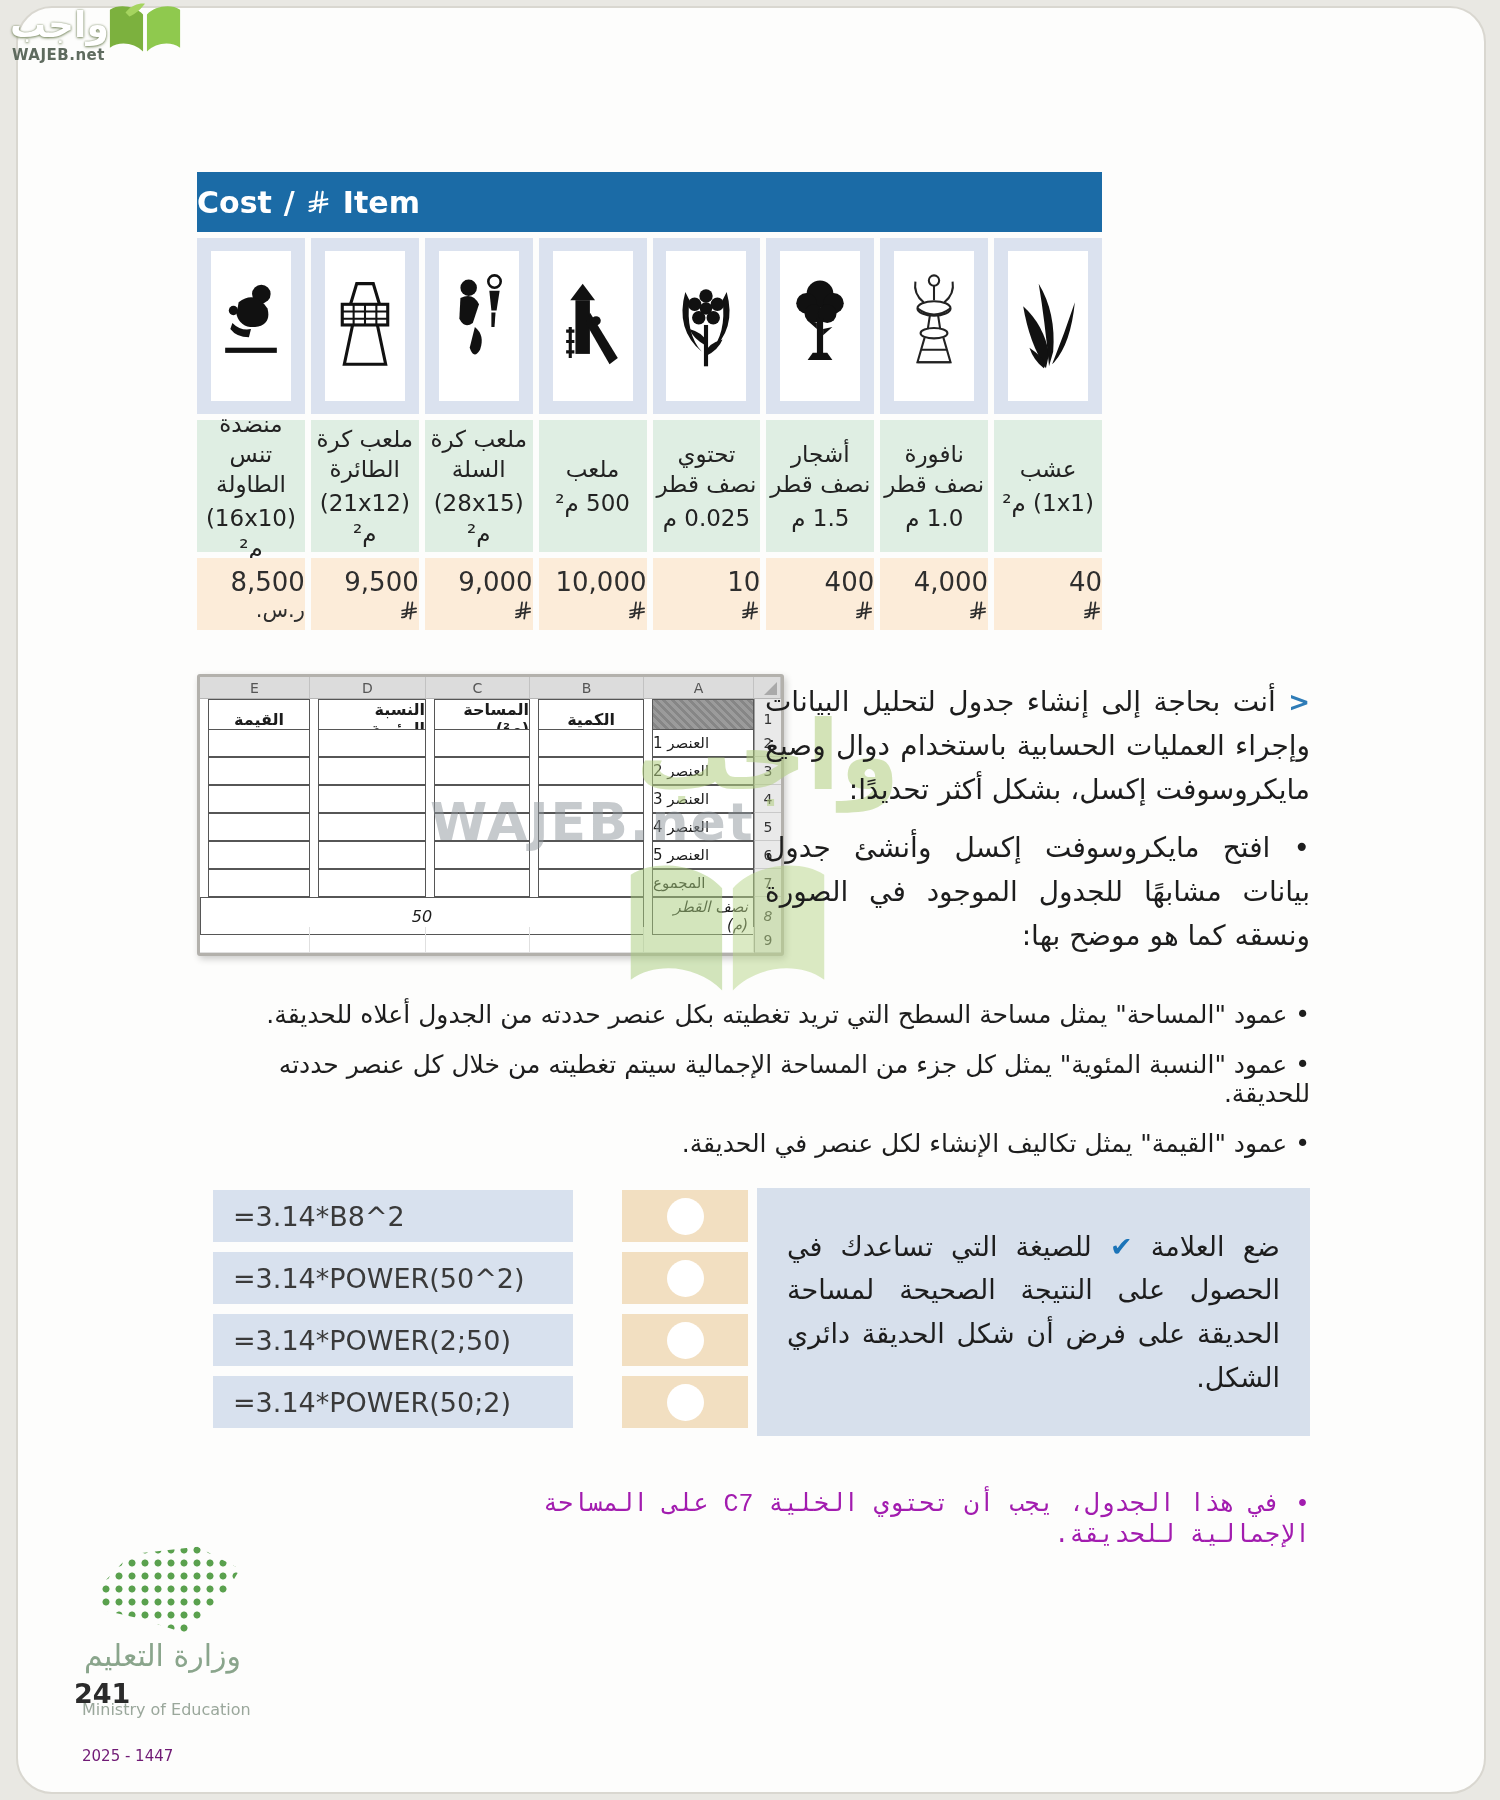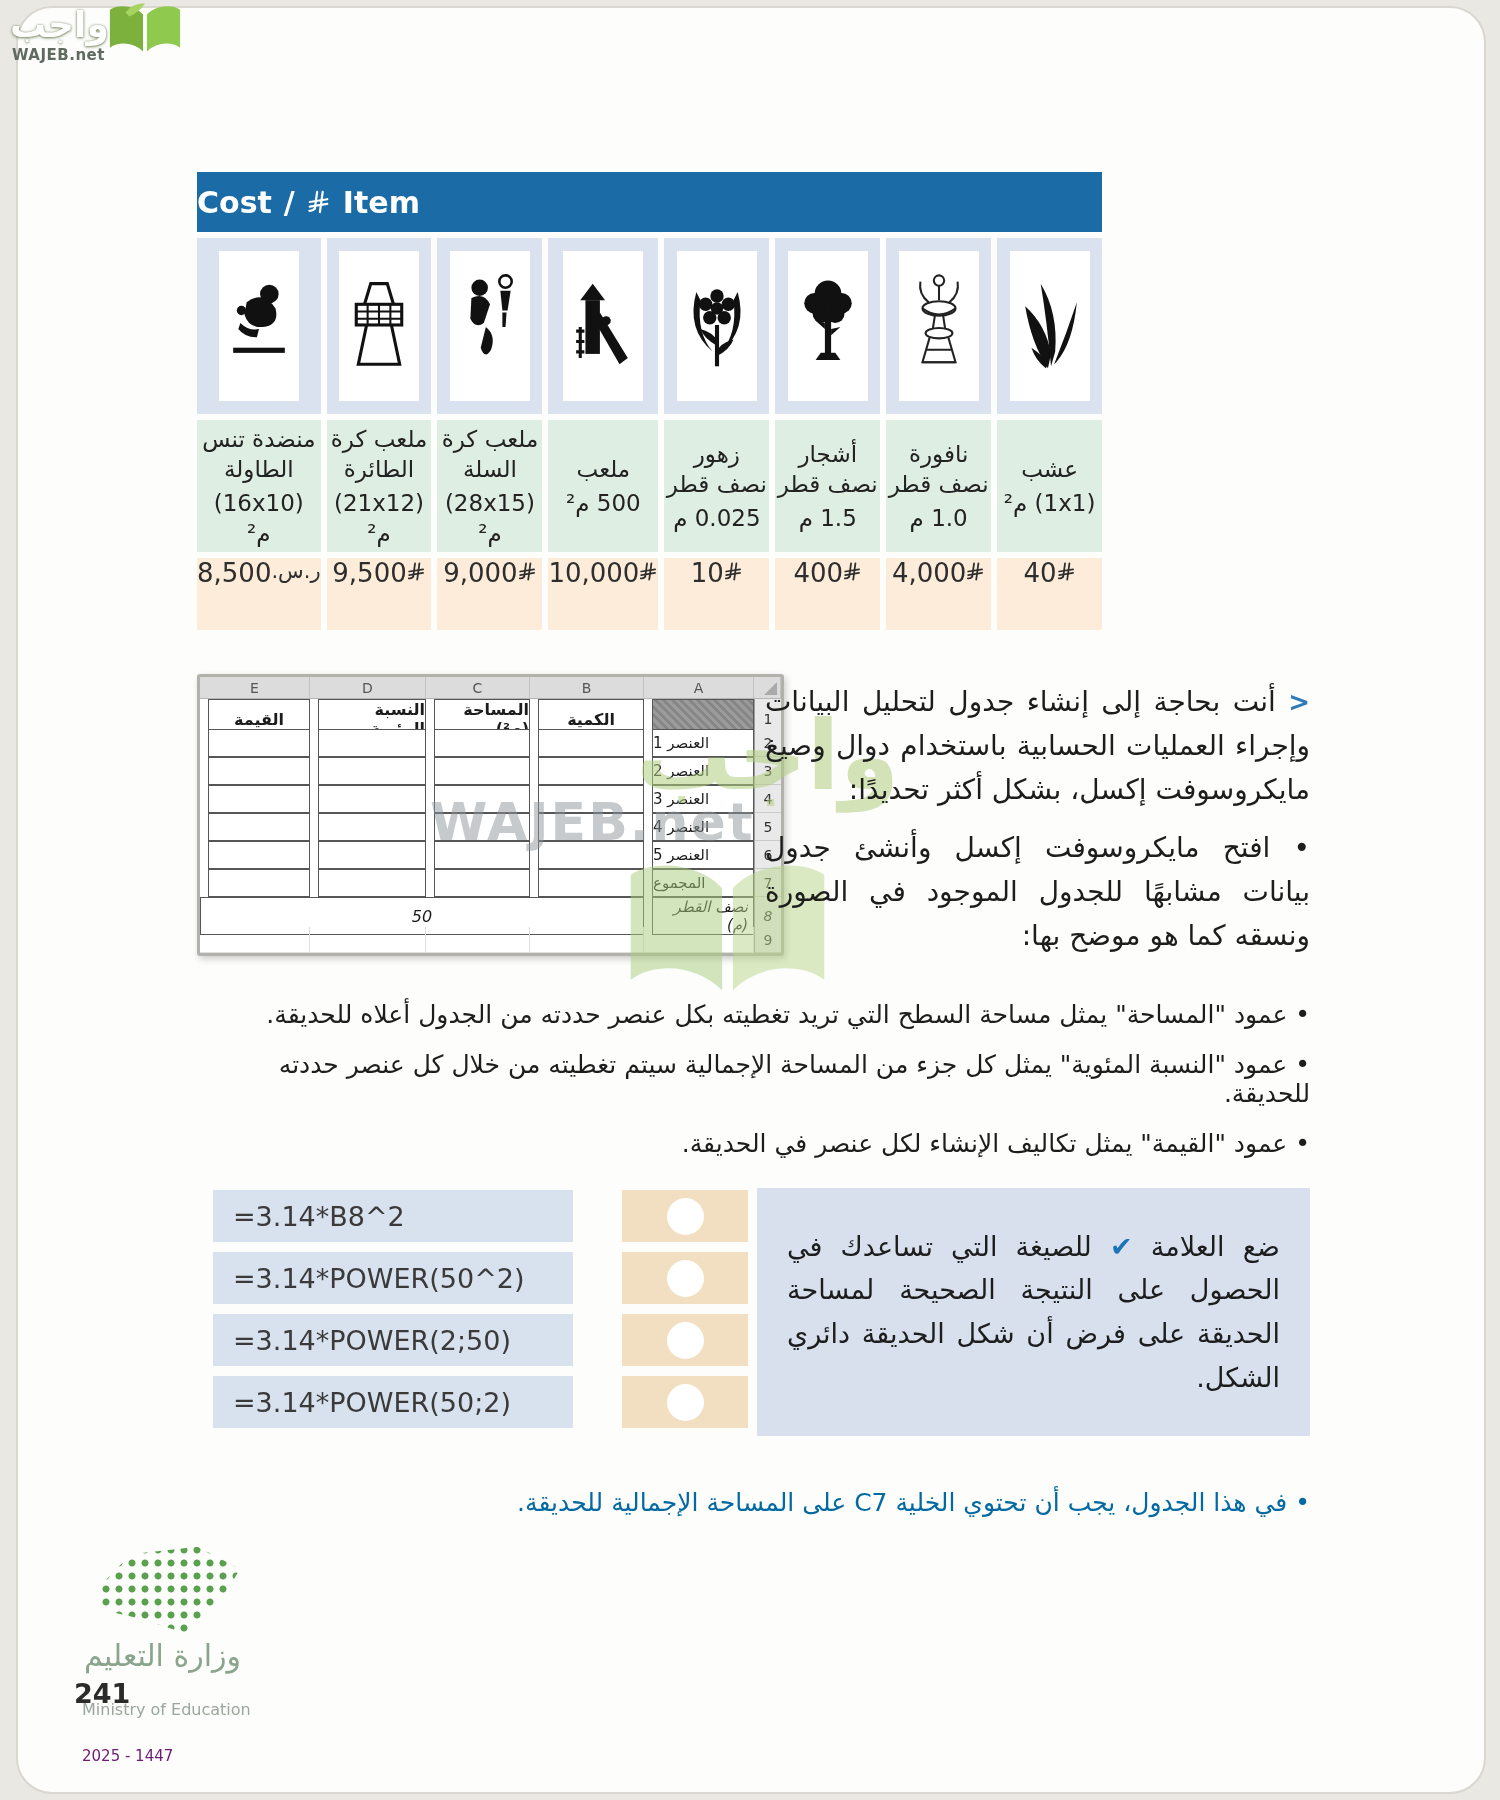--- a/index.html
+++ b/index.html
@@ -13,21 +13,21 @@
   .brand-net{position:absolute;left:2px;top:44px;font-size:15px;font-weight:bold;color:#5f6b5f;letter-spacing:.5px;}
   .brand-book{position:absolute;left:96px;top:0px;}
   
   .cost-table{left:197px;top:172px;width:905px;display:grid;grid-template-columns:repeat(8,1fr);grid-template-rows:60px 176px 132px 72px;gap:6px;z-index:2;}
   .ct-head{grid-column:1/-1;background:#1b6ba6;color:#fff;display:flex;align-items:center;gap:12px;font-size:30px;font-weight:bold;}
   .icel{background:#dbe2ef;display:flex;align-items:center;justify-content:center;}
   .ibox{width:80px;height:150px;background:#fff;display:flex;align-items:center;justify-content:center;}
   .lcel{background:#dfeee3;display:flex;flex-direction:column;align-items:center;justify-content:center;direction:rtl;text-align:center;color:#222;font-size:23px;line-height:1.32;padding:2px 2px;}
   .lcel .lbl{white-space:pre-line;}
   .lcel .meas{margin-top:3px;}
-  .ccel{background:#fcecd9;display:flex;flex-direction:row;align-items:flex-start;justify-content:center;color:#2e2e2e;}
+  .ccel{background:#fcecd9;display:flex;flex-direction:column;align-items:flex-end;justify-content:center;color:#2e2e2e;}
   .cval{font-size:26px;}
   .csym{margin-top:2px;height:22px;display:flex;align-items:center;direction:rtl;font-size:21px;}
   
   .sheet{left:197px;top:674px;background:#fff;border:3px solid #b3b1ac;border-radius:3px;box-shadow:2px 3px 7px rgba(0,0,0,.20);z-index:2;}
   .srow{display:grid;grid-template-columns:110px 116px 104px 114px 110px 27px;}
   .shead{height:22px;}.r1{height:30px;}.rn{height:28px;}.r8{height:30px;font-style:italic;}.r9{height:26px;}
   .sc{display:flex;align-items:center;justify-content:center;box-sizing:border-box;}
   .hc{background:#dcdcdc;border-right:1px solid #c2c2c2;border-bottom:1px solid #b5b5b5;font-size:14px;color:#555;}
   .corner{position:relative;}
   .tri{position:absolute;right:3px;bottom:3px;width:13px;height:13px;background:#a9a9a9;clip-path:polygon(0 100%,100% 100%,100% 0);}
@@ -50,21 +50,21 @@
   .bullets{left:228px;top:1000px;width:1082px;direction:rtl;text-align:right;font-size:25px;color:#1d1d1d;z-index:6;}
   .bullets div{margin-bottom:21px;}
   
   .formulas{left:213px;top:1190px;width:360px;z-index:2;}
   .frow{height:52px;margin-bottom:10px;background:#d8e1ee;display:flex;align-items:center;padding-left:20px;box-sizing:border-box;font-size:27px;color:#3a3a3a;direction:ltr;}
   .radios{left:622px;top:1190px;width:126px;z-index:2;}
   .rrow{height:52px;margin-bottom:10px;background:#f2dfc1;display:flex;align-items:center;justify-content:center;}
   .dot{width:37px;height:37px;border-radius:50%;background:#fff;}
   .infobox{left:757px;top:1188px;width:553px;height:248px;background:#d7e0ec;display:flex;align-items:center;box-sizing:border-box;padding:0 30px;direction:rtl;text-align:justify;font-size:27px;line-height:1.62;color:#1d1d1d;z-index:2;justify-content:flex-end;}
   .check{color:#1b74b8;font-weight:bold;}
-  .final-note{left:420px;top:1488px;width:890px;direction:rtl;text-align:right;font-size:25px;color:#0369a1;z-index:2;}
+  .final-note{left:420px;top:1488px;width:890px;direction:rtl;text-align:right;font-size:25px;color:#a21caf;z-index:2;font-family:Liberation Mono, monospace;}
   
   .dots{left:88px;top:1545px;width:152px;height:92px;z-index:2;
     background:radial-gradient(circle at 5px 5px,#5aa14e 3.1px,rgba(0,0,0,0) 3.9px);background-size:13px 13px;
     clip-path:polygon(6% 48%,28% 10%,72% 2%,100% 26%,90% 54%,64% 96%,34% 80%,8% 70%);}
   .min-ar{left:84px;top:1638px;font-size:30px;color:#8aa58c;z-index:2;direction:rtl;}
   .pagenum{left:74px;top:1678px;font-size:27px;font-weight:bold;color:#2b2b2b;z-index:5;}
   .min-en{left:82px;top:1700px;font-size:16px;color:#9aa79b;z-index:2;}
   .years{left:82px;top:1722px;font-size:15px;color:#701a75;z-index:2;margin-top:25px;}
   svg{display:block;}
 </style>
@@ -215,21 +215,21 @@
   <div class="lcel">
       <span class="lbl">ملعب كرة
 السلة</span>
       <span class="meas">(28x15) م²</span>
     </div>
   <div class="lcel">
       <span class="lbl">ملعب</span>
       <span class="meas">500 م²</span>
     </div>
   <div class="lcel">
-      <span class="lbl">زهور
+      <span class="lbl">تحتوي
 نصف قطر</span>
       <span class="meas">0.025 م</span>
     </div>
   <div class="lcel">
       <span class="lbl">أشجار
 نصف قطر</span>
       <span class="meas">1.5 م</span>
     </div>
   <div class="lcel">
       <span class="lbl">نافورة

